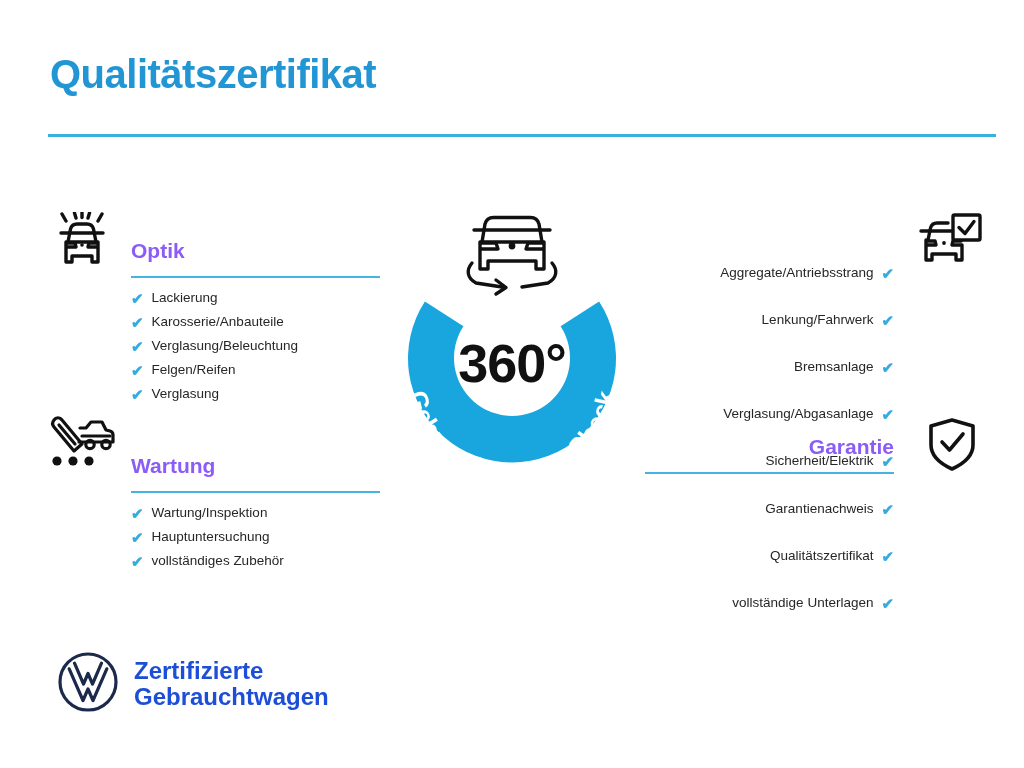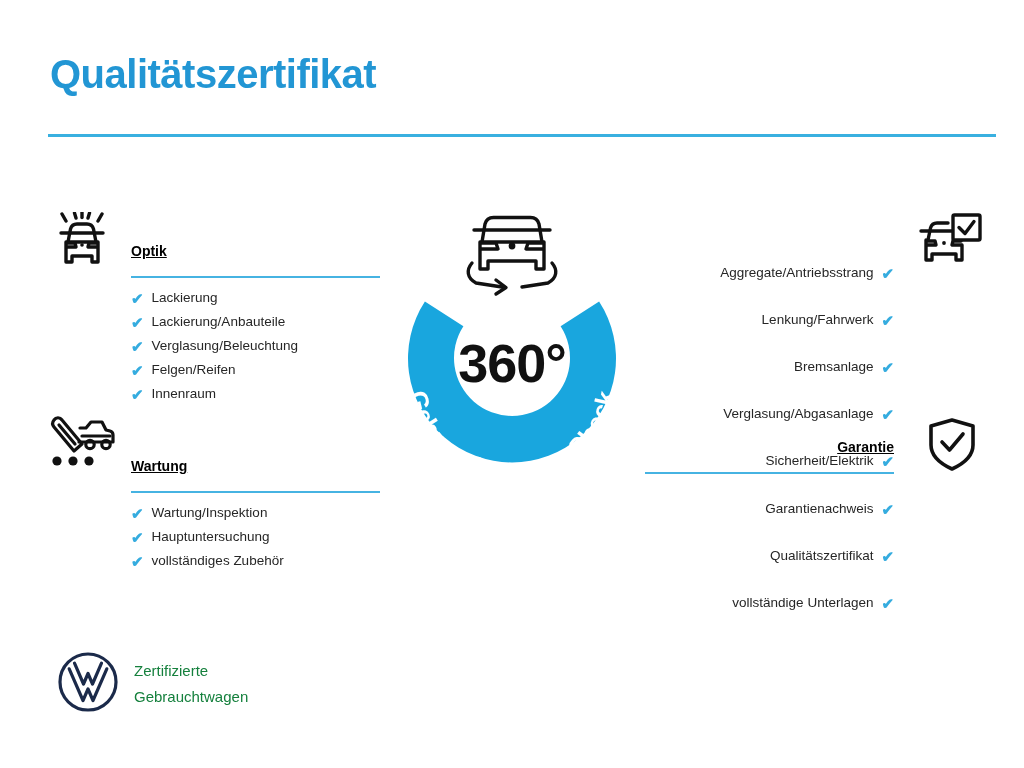--- a/index.html
+++ b/index.html
@@ -43,26 +43,25 @@
 
   
   .section {
     position: absolute;
   }
   .section-head {
     position: relative;
     height: 40px;
   }
   .section-title {
-    font-size: 14px;
-    font-weight: bold;
-    color: #000000;
+    font-size: 21px;
+    font-weight: bold;
+    color: #8b5cf6;
     line-height: 26px;
     white-space: nowrap;
-    text-decoration: underline;
   }
   .section-rule {
     position: absolute;
     left: 0;
     bottom: 0;
     width: 100%;
     height: 2px;
     background: #46b3e2;
   }
   .checklist {
@@ -140,24 +139,24 @@
     left: 56px;
     top: 650px;
     width: 64px;
     height: 64px;
   }
   #vw-logo svg { display: block; width: 100%; height: 100%; }
   #vw-wordmark {
     position: absolute;
     left: 134px;
     top: 658px;
-    font-size: 15px;
-    font-weight: normal;
+    font-size: 24px;
+    font-weight: bold;
     line-height: 26px;
-    color: #15803d;
+    color: #1d4ed8;
     white-space: nowrap;
   }
   .vw-line2 { display: block; }
 </style>
 </head>
 <body>
 
 <div class="page">
 
   <div id="page-title">Qualitätszertifikat</div>
@@ -183,33 +182,33 @@
       <div class="section-title">Optik</div>
       <div class="section-rule"></div>
     </div>
     <ul class="checklist">
       <li>
           <span class="check">✔</span>
           <span>Lackierung</span>
         </li>
       <li>
           <span class="check">✔</span>
-          <span>Lackierung/Anbauteile</span>
+          <span>Karosserie/Anbauteile</span>
         </li>
       <li>
           <span class="check">✔</span>
           <span>Verglasung/Beleuchtung</span>
         </li>
       <li>
           <span class="check">✔</span>
           <span>Felgen/Reifen</span>
         </li>
       <li>
           <span class="check">✔</span>
-          <span>Innenraum</span>
+          <span>Verglasung</span>
         </li>
     </ul>
   </div>
 
   <div class="sec-icon" id="icon-wartung">
     <svg viewBox="0 0 72 64" fill="none" stroke="#111" stroke-width="3.2" stroke-linecap="round" stroke-linejoin="round">
       <path d="M8 6 C10 3 14 3 16 6 L36 30 L28 37 L8 13 C6 10.5 6 8.5 8 6 Z"></path>
       <path d="M13 11 L29 30"></path>
       <path d="M34 14 L40 14 L45 8 L56 8 L60 16 L64 17 C66 17.5 67 19 67 21 L67 28 L33 28"></path>
       <path d="M36 22 L64 22"></path>

